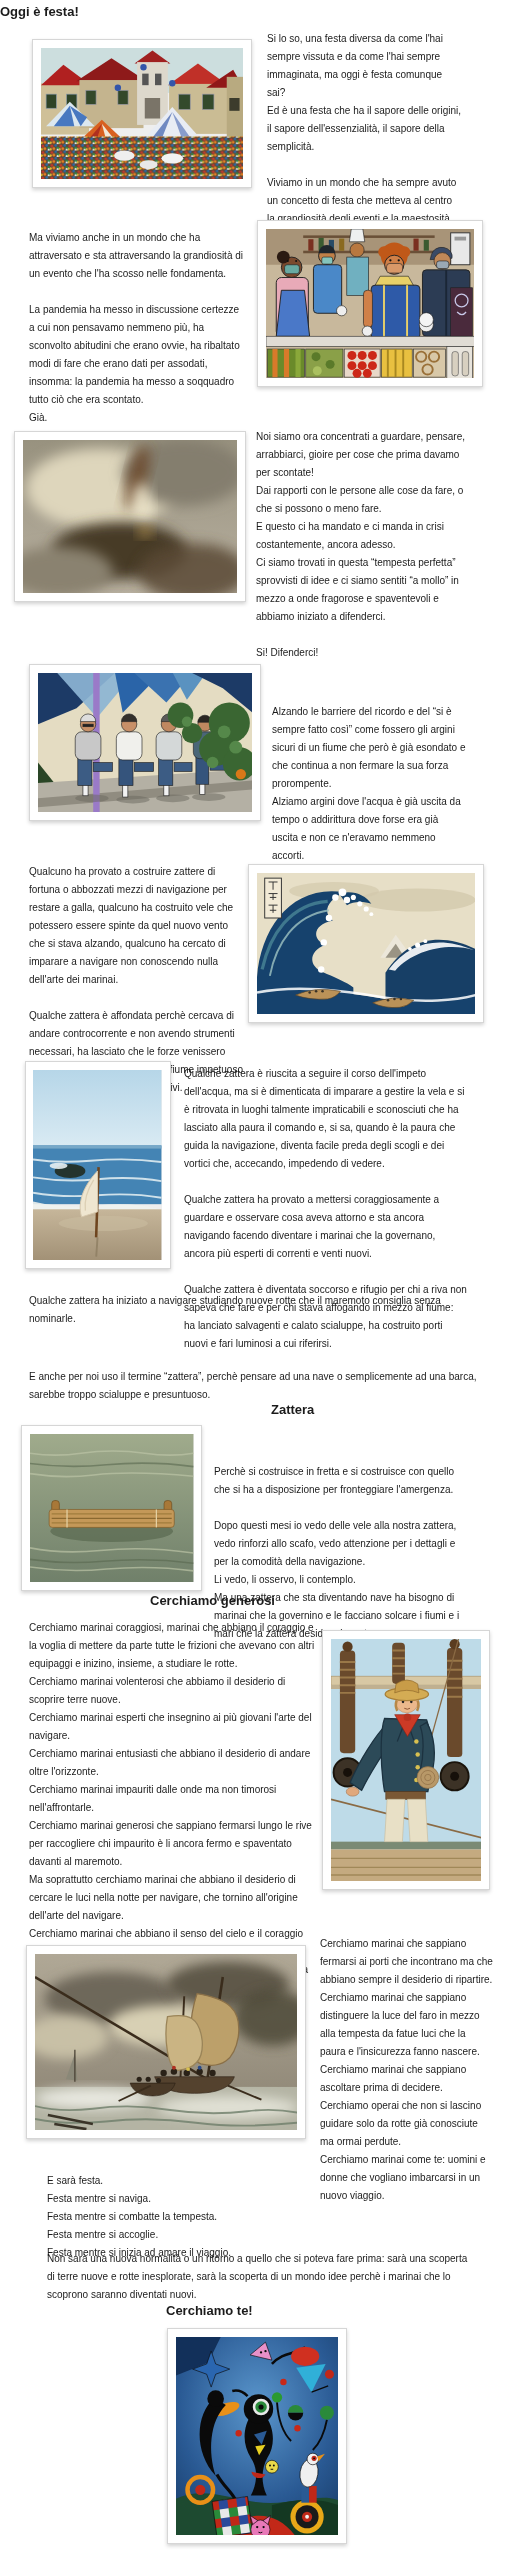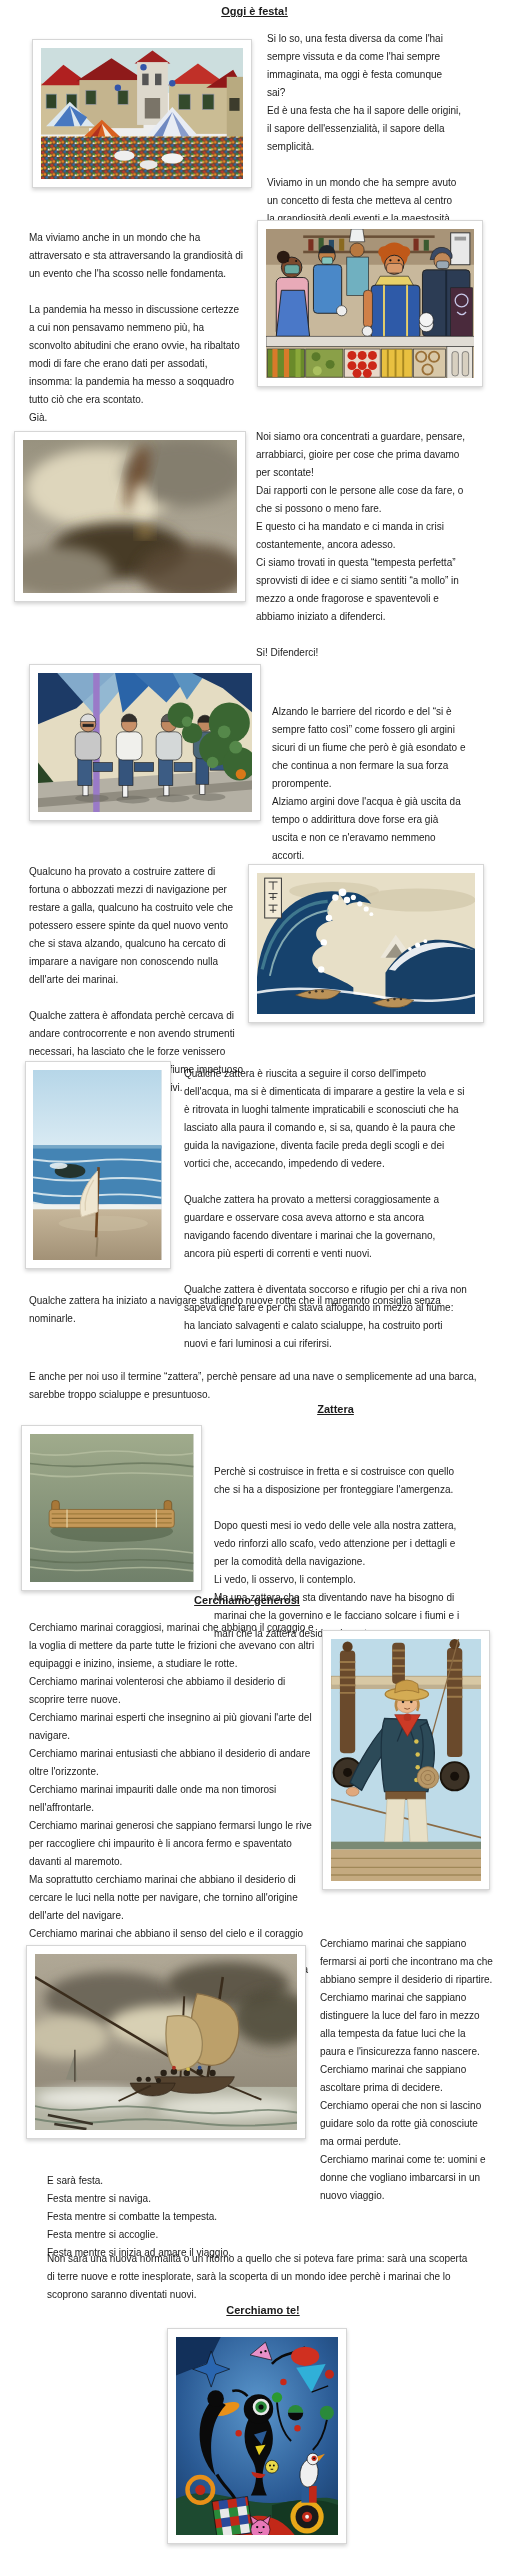--- a/index.html
+++ b/index.html
@@ -1,19 +1,19 @@
 <!DOCTYPE html>
 <html style="font-size:10.4px"><head>
 <meta charset="utf-8">
 <style>
   html,body{margin:0;padding:0;background:#fff;}
   #canvas{position:relative;width:509px;height:2576px;background:#fff;overflow:hidden;
           font-family:"Liberation Sans", sans-serif;color:#1b1b1b;}
   .txt{position:absolute;font-size:10px;line-height:18px;white-space:pre-line;}
-  .hd{position:absolute;font-size:11px;font-weight:bold;text-align:center;line-height:13px;text-decoration:underline;}
+  .hd{position:absolute;font-size:13px;font-weight:bold;line-height:13px;}
   .photo{position:absolute;background:#fff;border:0.6px solid #d6d6d6;padding:7.8px;box-sizing:border-box;}
   .photo::after{content:"";position:absolute;left:2%;right:2%;bottom:-9px;height:11px;z-index:-1;
     background:radial-gradient(ellipse 52% 100% at 50% 0, rgba(0,0,0,.40) 0%, rgba(0,0,0,.20) 45%, rgba(0,0,0,0) 72%);}
   .photo{box-shadow:0 1.9px 3.9px rgba(0,0,0,.18);}
   .pic{width:100%;height:100%;overflow:hidden;position:relative;background:#eee;}
   .pic svg{display:block;width:100%;height:100%;}
 </style>
 </head>
 <body>
 

